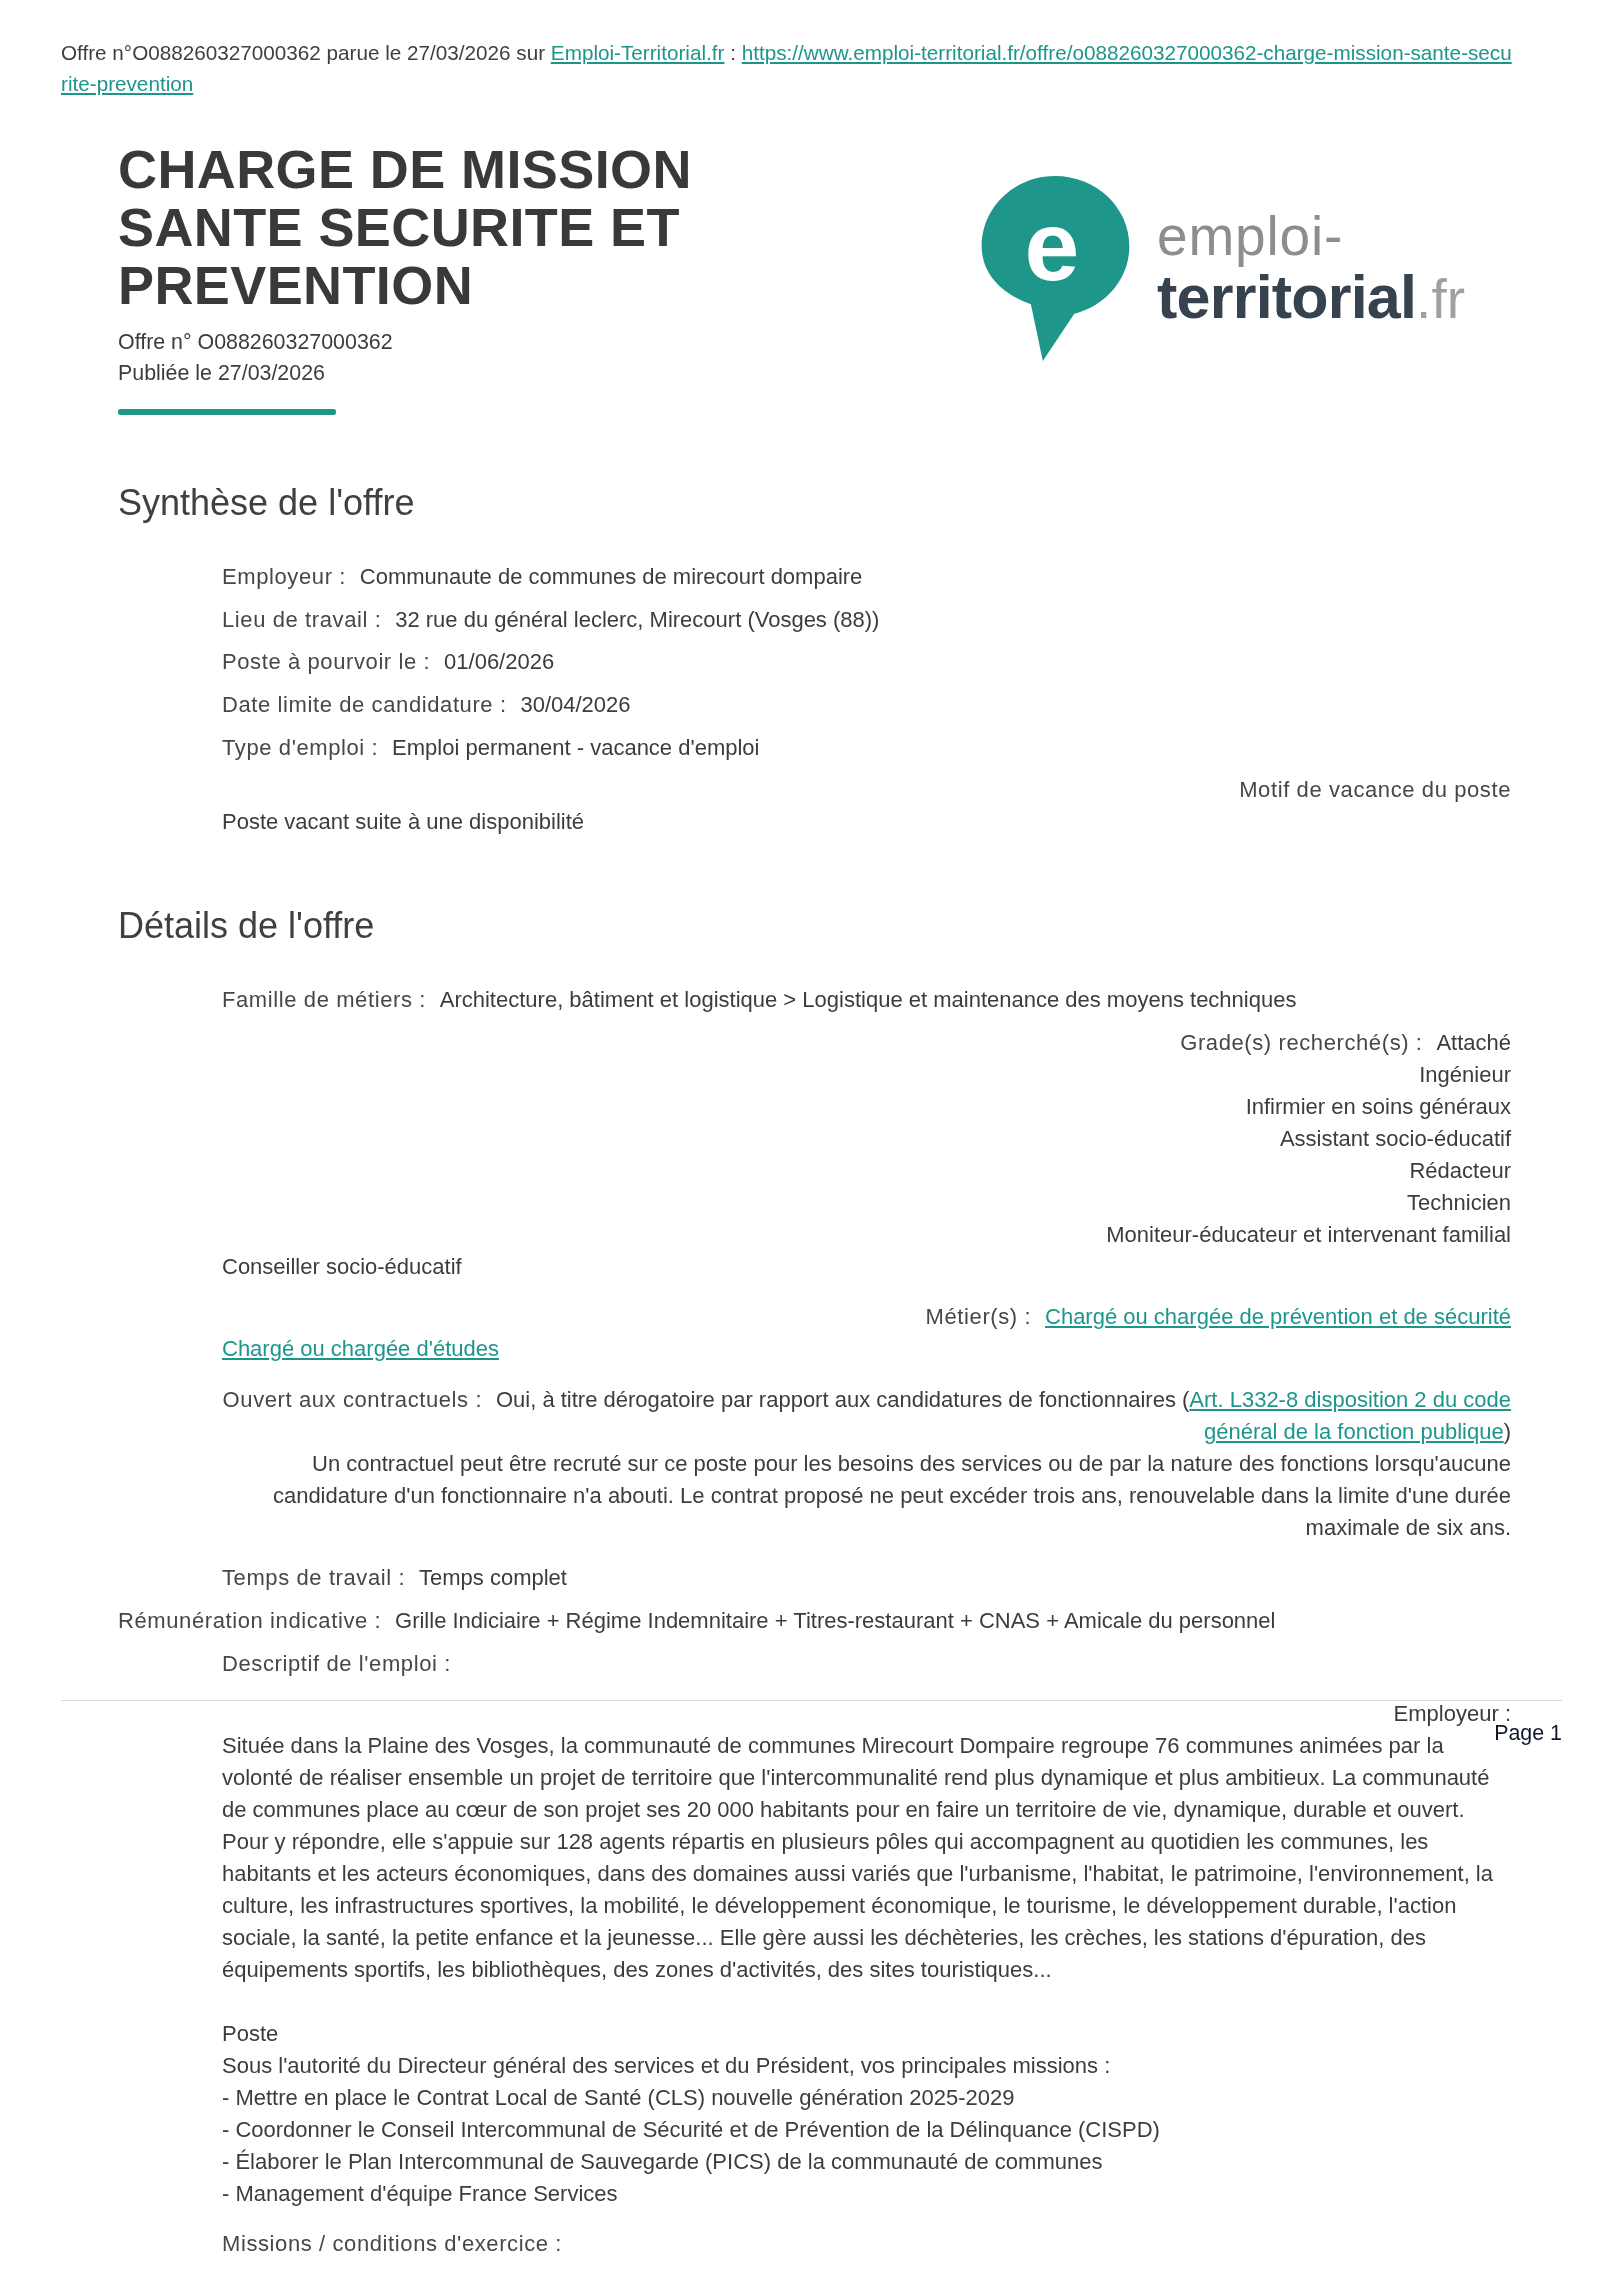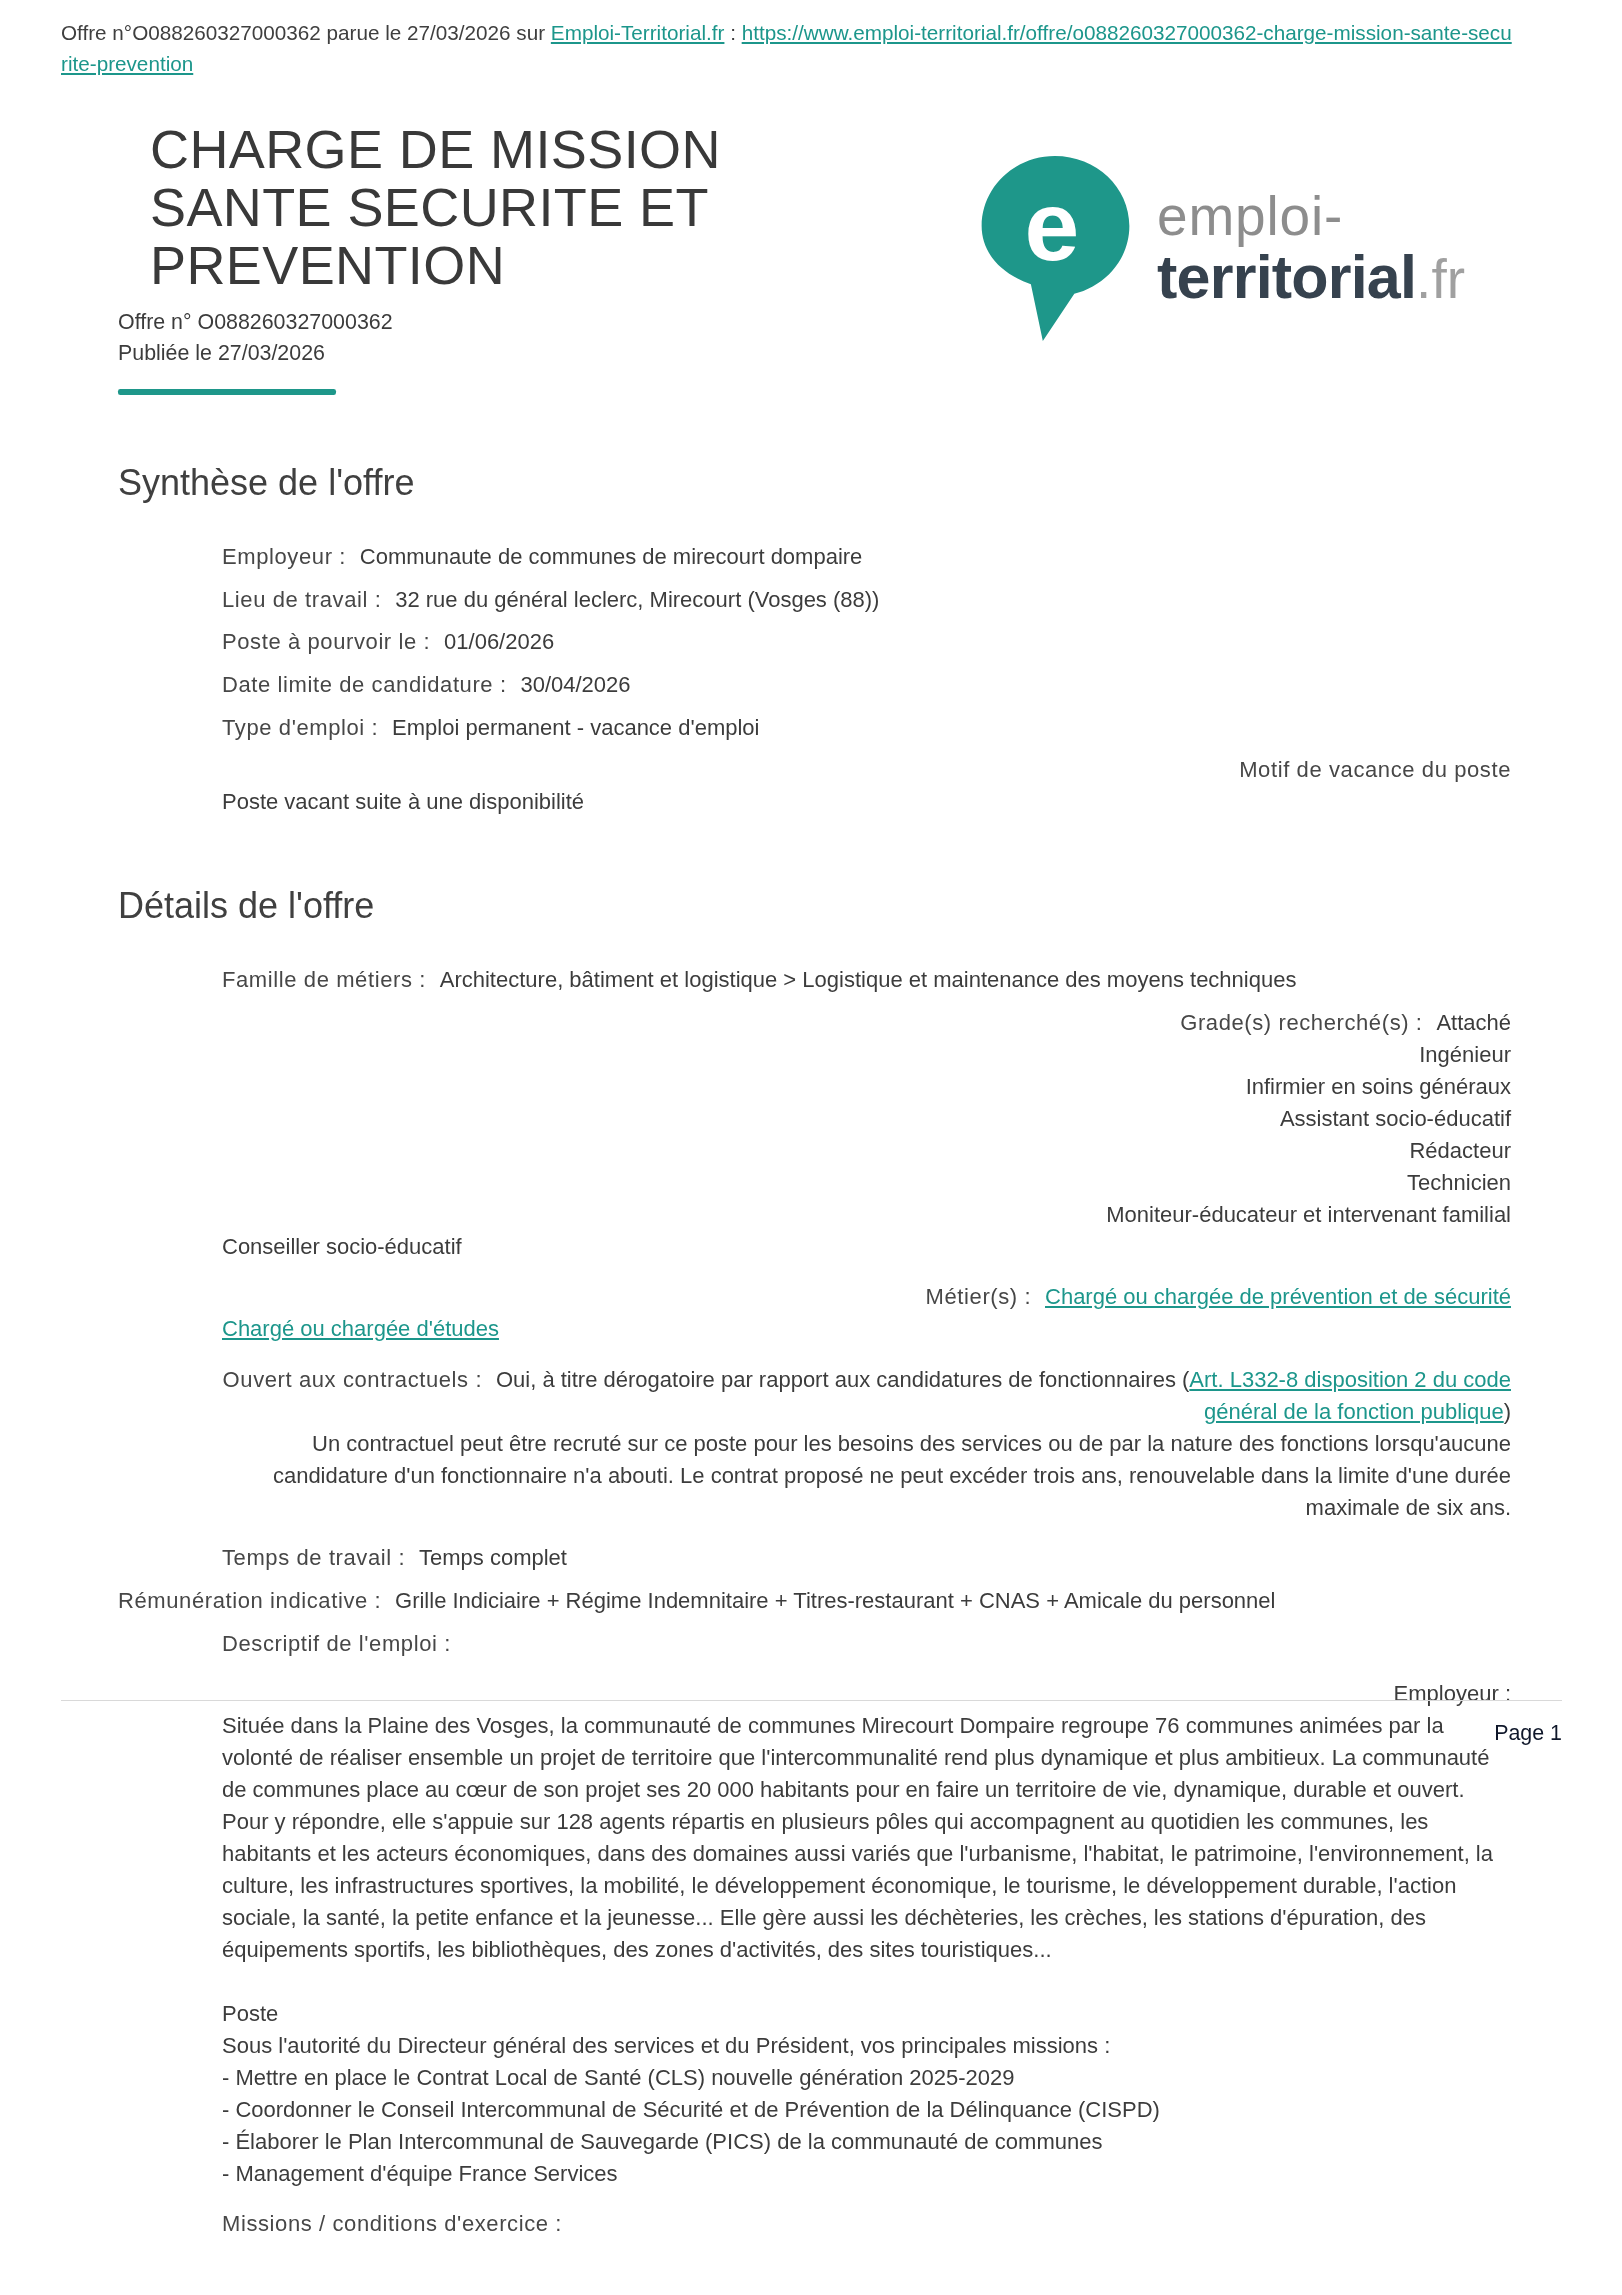--- a/index.html
+++ b/index.html
@@ -3,33 +3,33 @@
 <meta charset="utf-8">
 <style>
   * { margin:0; padding:0; box-sizing:border-box; }
   html,body { background:#ffffff; }
   body {
     width:1623px; height:2295px;
     font-family:"Liberation Sans","DejaVu Sans",sans-serif;
     color:#3c3c3c;
     position:relative;
   }
-  .page { position:relative; width:1623px; height:1788px; padding:17px 61px 0 61px; }
+  .page { position:relative; width:1623px; height:1788px; padding:37px 61px 0 61px; }
 
   
   .meta { font-size:20.7px; line-height:31px; color:#3f3f3f; max-width:1454px; }
   a.link { color:#1c968b; text-decoration:underline; cursor:pointer; word-break:break-all; }
 
   .content { margin-left:57px; margin-right:51px; }
 
   
   .header-row { display:flex; justify-content:space-between; align-items:flex-start; margin-top:42px; }
   h1.title {
-    font-size:54px; font-weight:400; color:#393939;
-    line-height:1.07; max-width:719px; letter-spacing:0.4px;margin-left:32px;
+    font-size:54px; font-weight:700; color:#393939;
+    line-height:1.07; max-width:719px; letter-spacing:0.4px;
   }
   .offer-num  { margin-top:15.3px; font-size:21.4px; color:#3c3c3c; }
   .published  { margin-top:6.9px;  font-size:21.4px; color:#3c3c3c; }
   .teal-rule  { margin-top:23px; width:218px; height:5.4px; background:#1e978a; border-radius:2.3px; }
 
   
   .logo { display:flex; align-items:center; margin-top:32px; margin-right:46px; }
   .logo-pin { width:161px; height:191px; flex:0 0 auto; }
   .logo-text { margin-left:21.4px; line-height:1.0; }
   .logo-line1 { font-size:55px; font-weight:300; color:#8d8d8d; letter-spacing:0.8px; }

